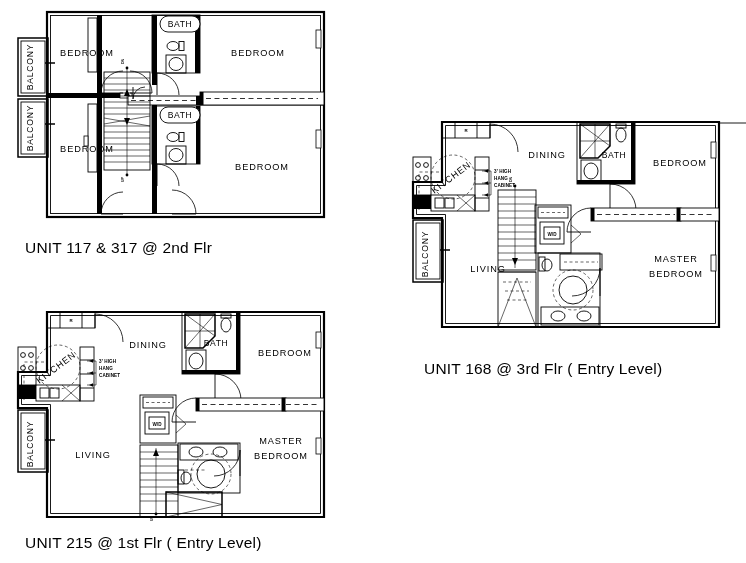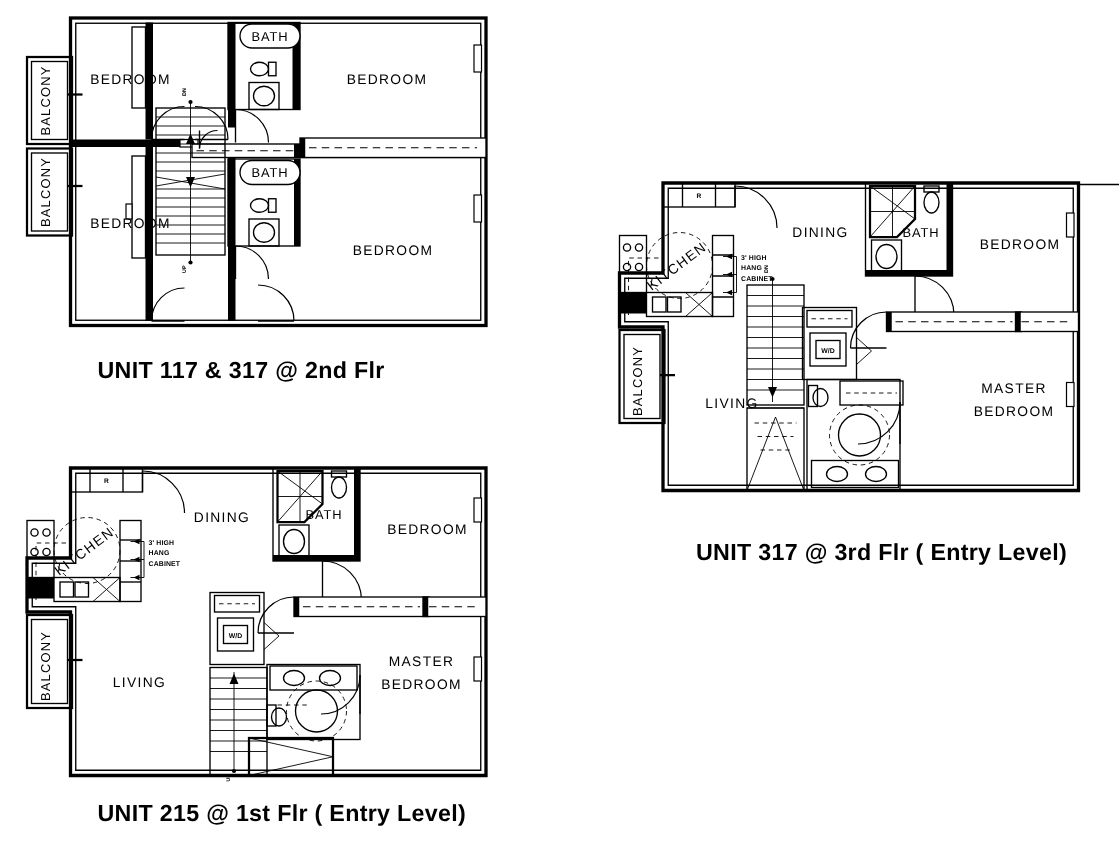--- a/index.html
+++ b/index.html
@@ -22,25 +22,24 @@
   #plan-2nd   { left: 0px;   top: 0px;   width: 360px; height: 270px; }
   #plan-1st   { left: 0px;   top: 300px; width: 360px; height: 263px; }
   #plan-3rd   { left: 395px; top: 110px; width: 351px; height: 280px; }
 
   .plan-svg { display: block; }
 
   .caption {
     position: absolute;
     font-family: "Liberation Sans", sans-serif;
     font-size: 15.5px;
-    font-weight: 700;
+    font-weight: 400;
     color: #000;
     letter-spacing: 0.2px;
     white-space: nowrap;
-    margin-left: 40px;
   }
   #caption-2nd { left: 25px;  top: 239px; }
   #caption-1st { left: 25px;  top: 534px; }
   #caption-3rd { left: 424px; top: 360px; }
 
   
   text {
     font-family: "Liberation Sans", sans-serif;
     fill: #000;
   }
@@ -507,13 +506,13 @@
     <text class="room-label" x="281" y="152" text-anchor="middle">MASTER</text>
     <text class="room-label" x="281" y="167" text-anchor="middle">BEDROOM</text>
 
     <g>
       <rect x="316" y="32" width="5" height="16" fill="#fff" stroke="#000" stroke-width="0.8"></rect>
       <rect x="316" y="145" width="5" height="16" fill="#fff" stroke="#000" stroke-width="0.8"></rect>
     </g>
   </svg>
 </div>
 
-<div class="caption" id="caption-3rd">UNIT 317 @ 3rd Flr  ( Entry Level)</div>
+<div class="caption" id="caption-3rd">UNIT 168 @ 3rd Flr  ( Entry Level)</div>
 
 </body></html>

